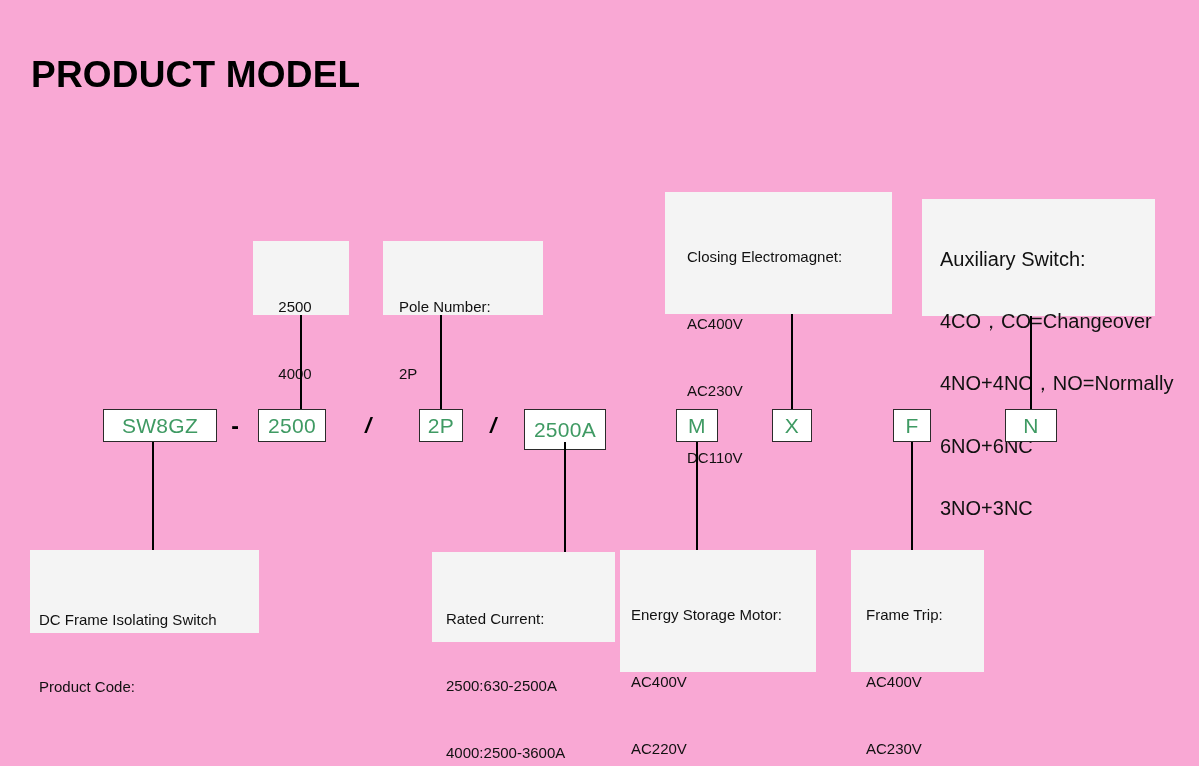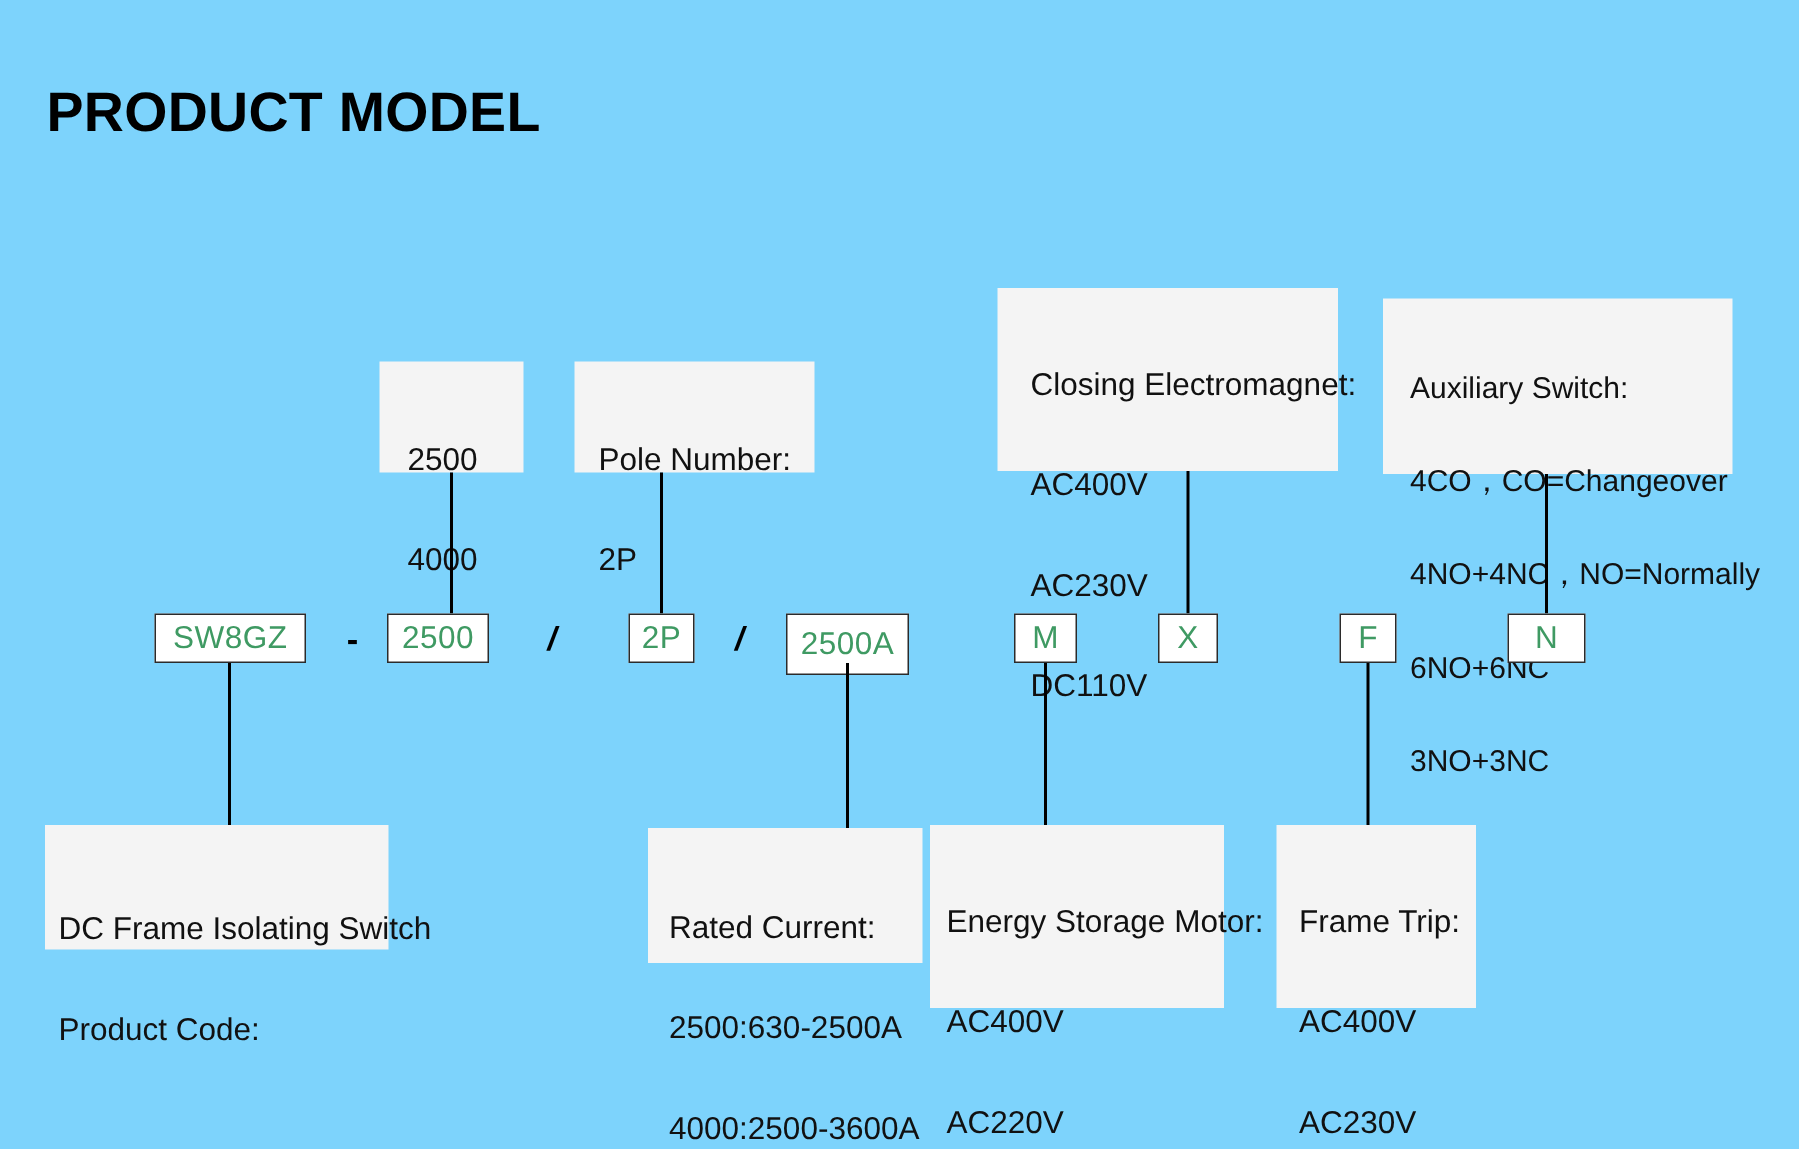--- a/index.html
+++ b/index.html
@@ -11,42 +11,42 @@
     width: 1199px;
     height: 766px;
     font-family: "Liberation Sans", sans-serif;
     color: #000000;
     overflow: hidden;
   }
   #stage {
     position: relative;
     width: 1199px;
     height: 766px;
-    background: #7dd3fc;
+    background: #f9a8d4;
   }
 
   
   .page-title {
     position: absolute;
     left: 31px;
     top: 54px;
     font-size: 37px;
     font-weight: bold;
     letter-spacing: 0.2px;
     color: #000000;
     white-space: nowrap;
   }
 
   
   .desc-box {
     position: absolute;
     background: #f4f4f4;
     box-sizing: border-box;
     padding: 10px 12px 10px 22px;
-    font-size: 21px;
+    font-size: 15px;
     line-height: 22.4px;
     color: #111111;
     white-space: pre;
   }
   .desc-box .ln {
     display: block;
     white-space: pre;
   }
   .desc-box.center-num {
     padding-left: 0;
@@ -121,21 +121,21 @@
     <span class="ln">4NO+4NC，NO=Normally</span>
     <span class="ln">6NO+6NC</span>
     <span class="ln">3NO+3NC</span>
   </div>
 
   <div class="conn" style="left:300px; top:315px; height:94px;"></div>
   <div class="conn" style="left:440px; top:315px; height:94px;"></div>
   <div class="conn" style="left:791px; top:314px; height:95px;"></div>
   <div class="conn" style="left:1030px; top:316px; height:93px;"></div>
 
-  <div class="chip" style="left:103px; top:409px; width:101px; height:33px;">SW8GZ</div>
+  <div class="chip" style="left:103px; top:409px; width:114px; height:33px;">SW8GZ</div>
 
   <div class="sep" style="left:226px; top:412px; width:18px; height:28px;">-</div>
 
   <div class="chip" style="left:258px; top:409px; width:68px; height:33px;">2500</div>
 
   <div class="sep slash" style="left:360px; top:411px; width:16px; height:30px;">/</div>
 
   <div class="chip" style="left:419px; top:409px; width:44px; height:33px;">2P</div>
 
   <div class="sep slash" style="left:485px; top:411px; width:16px; height:30px;">/</div>

